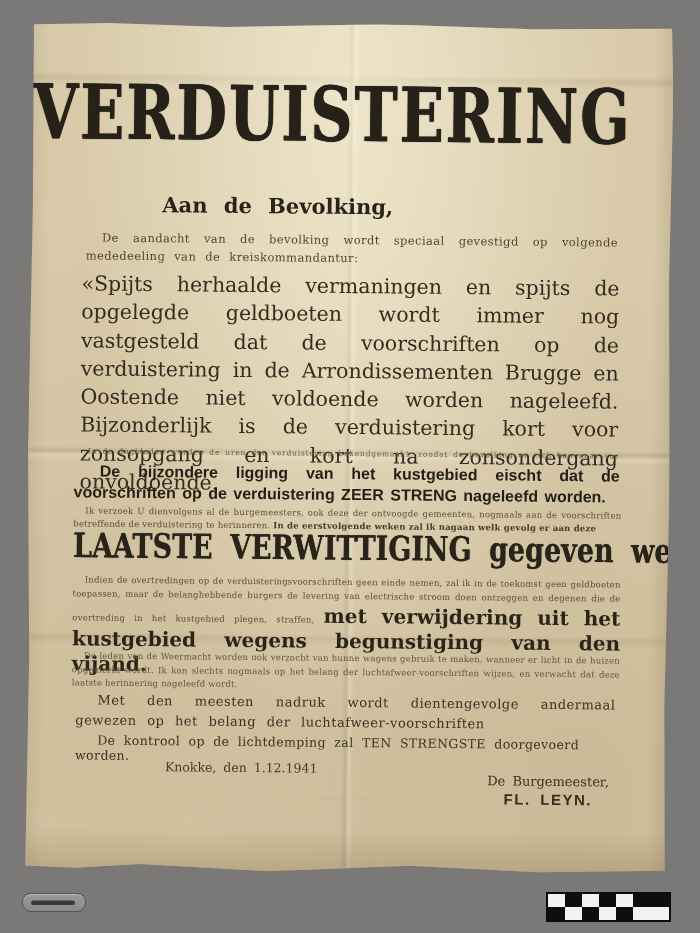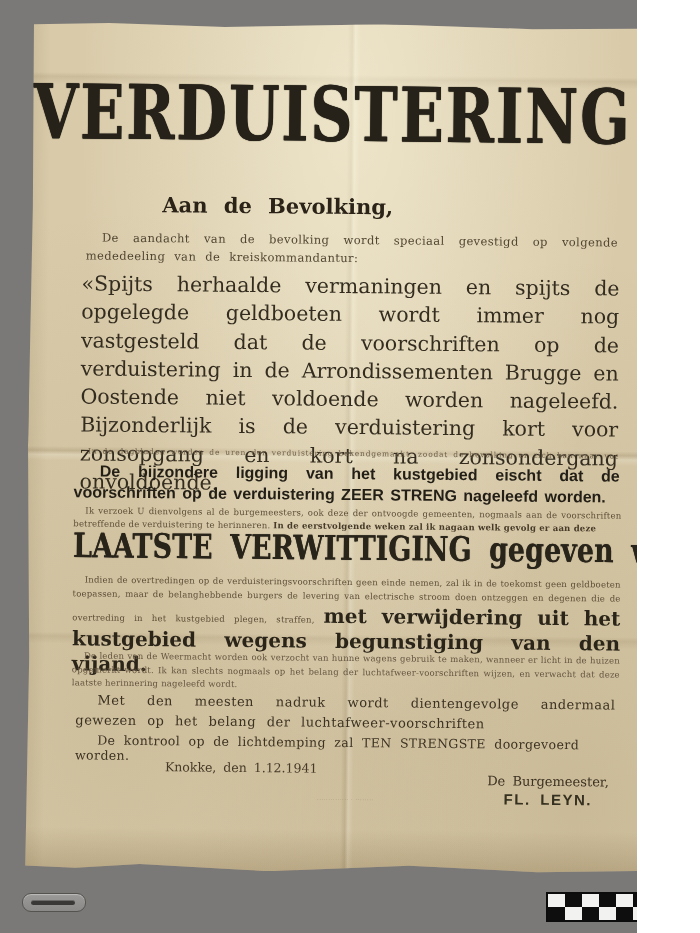--- a/index.html
+++ b/index.html
@@ -1,17 +1,17 @@
 <!DOCTYPE html>
 <html><head>
 <meta charset="utf-8">
 <style>
   html,body{margin:0;padding:0;}
   #stage{
-    position:relative;width:637px;height:933px;overflow:hidden;
+    position:relative;width:700px;height:933px;overflow:hidden;
     background:#7b7978;
     font-family:"DejaVu Serif", serif;
   }
   
   #paper{
     position:absolute;left:28px;top:24px;width:642px;height:848px;
     transform:rotate(0.55deg);transform-origin:50% 50%;
     background-color:#d9cbaa;
     background-image:
       radial-gradient(ellipse at 50% 10%, rgba(255,250,228,.55), transparent 60%),

